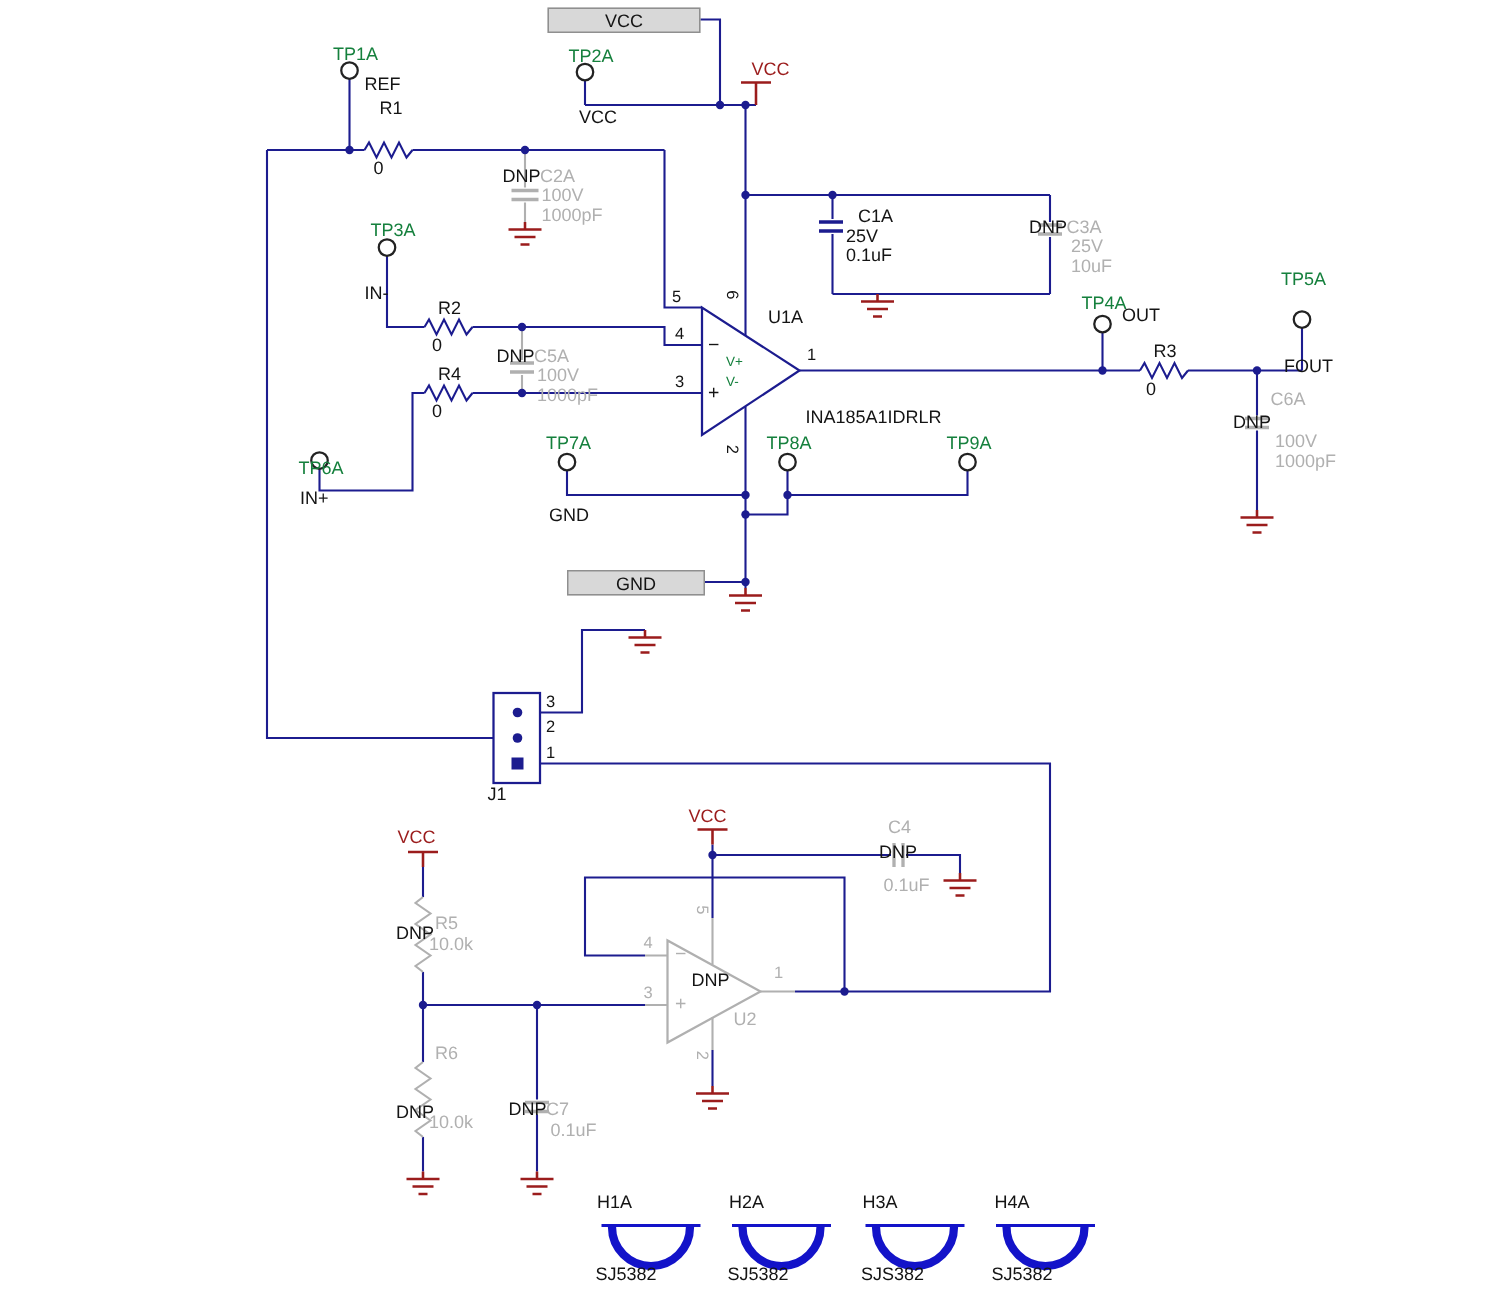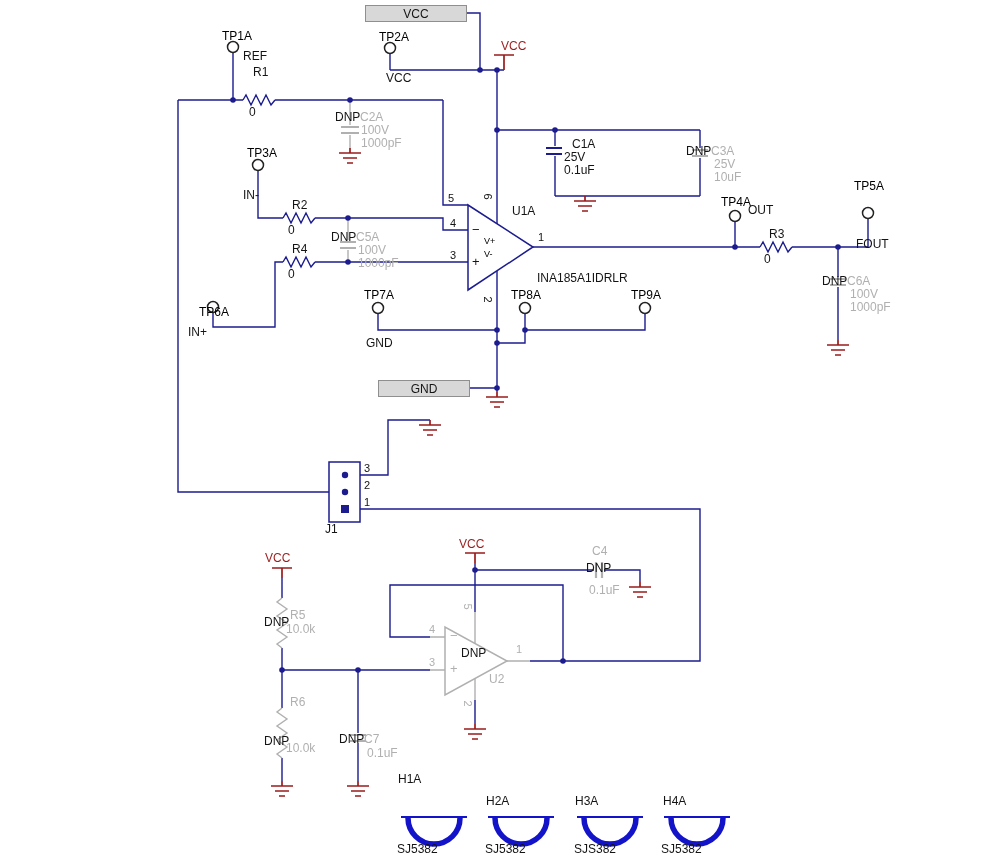--- a/index.html
+++ b/index.html
@@ -15,21 +15,21 @@
   .comp-blue { stroke:#1c1c8f; stroke-width:1.5; fill:#ffffff; }
   .comp-gray { stroke:#b0b0b0; stroke-width:1.5; fill:#ffffff; }
   .sym-red   { stroke:#9b1c1c; stroke-width:1.7; fill:none; }
   .dot       { fill:#1c1c8f; stroke:none; }
   .pindot    { fill:#1c1c8f; stroke:none; }
   .tp        { fill:#ffffff; stroke:#222222; stroke-width:1.5; }
   .hole-line { stroke:#1313c9; stroke-width:2; fill:none; }
   .hole-arc  { stroke:#1313c9; stroke-width:5.5; fill:none; }
 
   .lbl { position:absolute; font-size:12px; line-height:13px; color:#141414; white-space:nowrap; }
-  .lbl.blue { color:#000000; }
+  .lbl.blue { color:#15803d; }
   .lbl.red  { color:#9b1c1c; }
   .lbl.gray { color:#b0b0b0; }
   .lbl.pin  { font-size:11px; }
   .lbl.sm   { font-size:9px; line-height:10px; }
   .lbl.sign { font-size:13px; }
   .lbl.rot  { transform:rotate(90deg); }
   .netbox {
     position:absolute; background:#d8d8d8; border:1px solid #8f8f8f;
     font-size:12px; color:#141414; display:flex; align-items:center; justify-content:center;
   }
@@ -224,21 +224,21 @@
   <div class="lbl red" style="left:265px;top:552px">VCC</div>
   <div class="lbl red" style="left:459px;top:538px">VCC</div>
 
   <div class="lbl blue" style="left:222px;top:30px">TP1A</div>
   <div class="lbl" style="left:243px;top:50px">REF</div>
   <div class="lbl blue" style="left:379px;top:31px">TP2A</div>
   <div class="lbl" style="left:386px;top:72px">VCC</div>
   <div class="lbl blue" style="left:247px;top:147px">TP3A</div>
   <div class="lbl" style="left:243px;top:189px">IN-</div>
   <div class="lbl blue" style="left:199px;top:306px">TP6A</div>
-  <div class="lbl" style="left:188px;top:326px">IN+</div>
+  <div class="lbl" style="left:200px;top:326px">IN+</div>
   <div class="lbl blue" style="left:364px;top:289px">TP7A</div>
   <div class="lbl" style="left:366px;top:337px">GND</div>
   <div class="lbl blue" style="left:511px;top:289px">TP8A</div>
   <div class="lbl blue" style="left:631px;top:289px">TP9A</div>
   <div class="lbl blue" style="left:721px;top:196px">TP4A</div>
   <div class="lbl" style="left:748px;top:204px">OUT</div>
   <div class="lbl blue" style="left:854px;top:180px">TP5A</div>
   <div class="lbl" style="left:856px;top:238px">FOUT</div>
 
   <div class="lbl" style="left:253px;top:66px">R1</div>
@@ -265,21 +265,21 @@
   <div class="lbl" style="left:564px;top:164px">0.1uF</div>
   <div class="lbl" style="left:686px;top:145px">DNP</div>
   <div class="lbl gray" style="left:711px;top:145px">C3A</div>
   <div class="lbl gray" style="left:714px;top:158px">25V</div>
   <div class="lbl gray" style="left:714px;top:171px">10uF</div>
   <div class="lbl" style="left:331px;top:231px">DNP</div>
   <div class="lbl gray" style="left:356px;top:231px">C5A</div>
   <div class="lbl gray" style="left:358px;top:244px">100V</div>
   <div class="lbl gray" style="left:358px;top:257px">1000pF</div>
   <div class="lbl" style="left:822px;top:275px">DNP</div>
-  <div class="lbl gray" style="left:847px;top:275px">C6A</div>
+  <div class="lbl gray" style="left:847px;top:260px">C6A</div>
   <div class="lbl gray" style="left:850px;top:288px">100V</div>
   <div class="lbl gray" style="left:850px;top:301px">1000pF</div>
   <div class="lbl gray" style="left:592px;top:545px">C4</div>
   <div class="lbl" style="left:586px;top:562px">DNP</div>
   <div class="lbl gray" style="left:589px;top:584px">0.1uF</div>
   <div class="lbl" style="left:339px;top:733px">DNP</div>
   <div class="lbl gray" style="left:364px;top:733px">C7</div>
   <div class="lbl gray" style="left:367px;top:747px">0.1uF</div>
 
   <div class="lbl pin" style="left:448px;top:192px">5</div>
@@ -303,21 +303,21 @@
   <div class="lbl" style="left:461px;top:647px">DNP</div>
   <div class="lbl pin gray" style="left:516px;top:643px">1</div>
   <div class="lbl gray" style="left:489px;top:673px">U2</div>
   <div class="lbl pin gray rot" style="left:464px;top:697px">2</div>
 
   <div class="lbl pin" style="left:364px;top:462px">3</div>
   <div class="lbl pin" style="left:364px;top:479px">2</div>
   <div class="lbl pin" style="left:364px;top:496px">1</div>
   <div class="lbl" style="left:325px;top:523px">J1</div>
 
-  <div class="lbl" style="left:398px;top:773px">H1A</div>
+  <div class="lbl" style="left:398px;top:795px">H1A</div>
   <div class="lbl" style="left:486px;top:795px">H2A</div>
   <div class="lbl" style="left:575px;top:795px">H3A</div>
   <div class="lbl" style="left:663px;top:795px">H4A</div>
   <div class="lbl" style="left:397px;top:843px">SJ5382</div>
   <div class="lbl" style="left:485px;top:843px">SJ5382</div>
   <div class="lbl" style="left:574px;top:843px">SJS382</div>
   <div class="lbl" style="left:661px;top:843px">SJ5382</div>
 
 </div>
 

